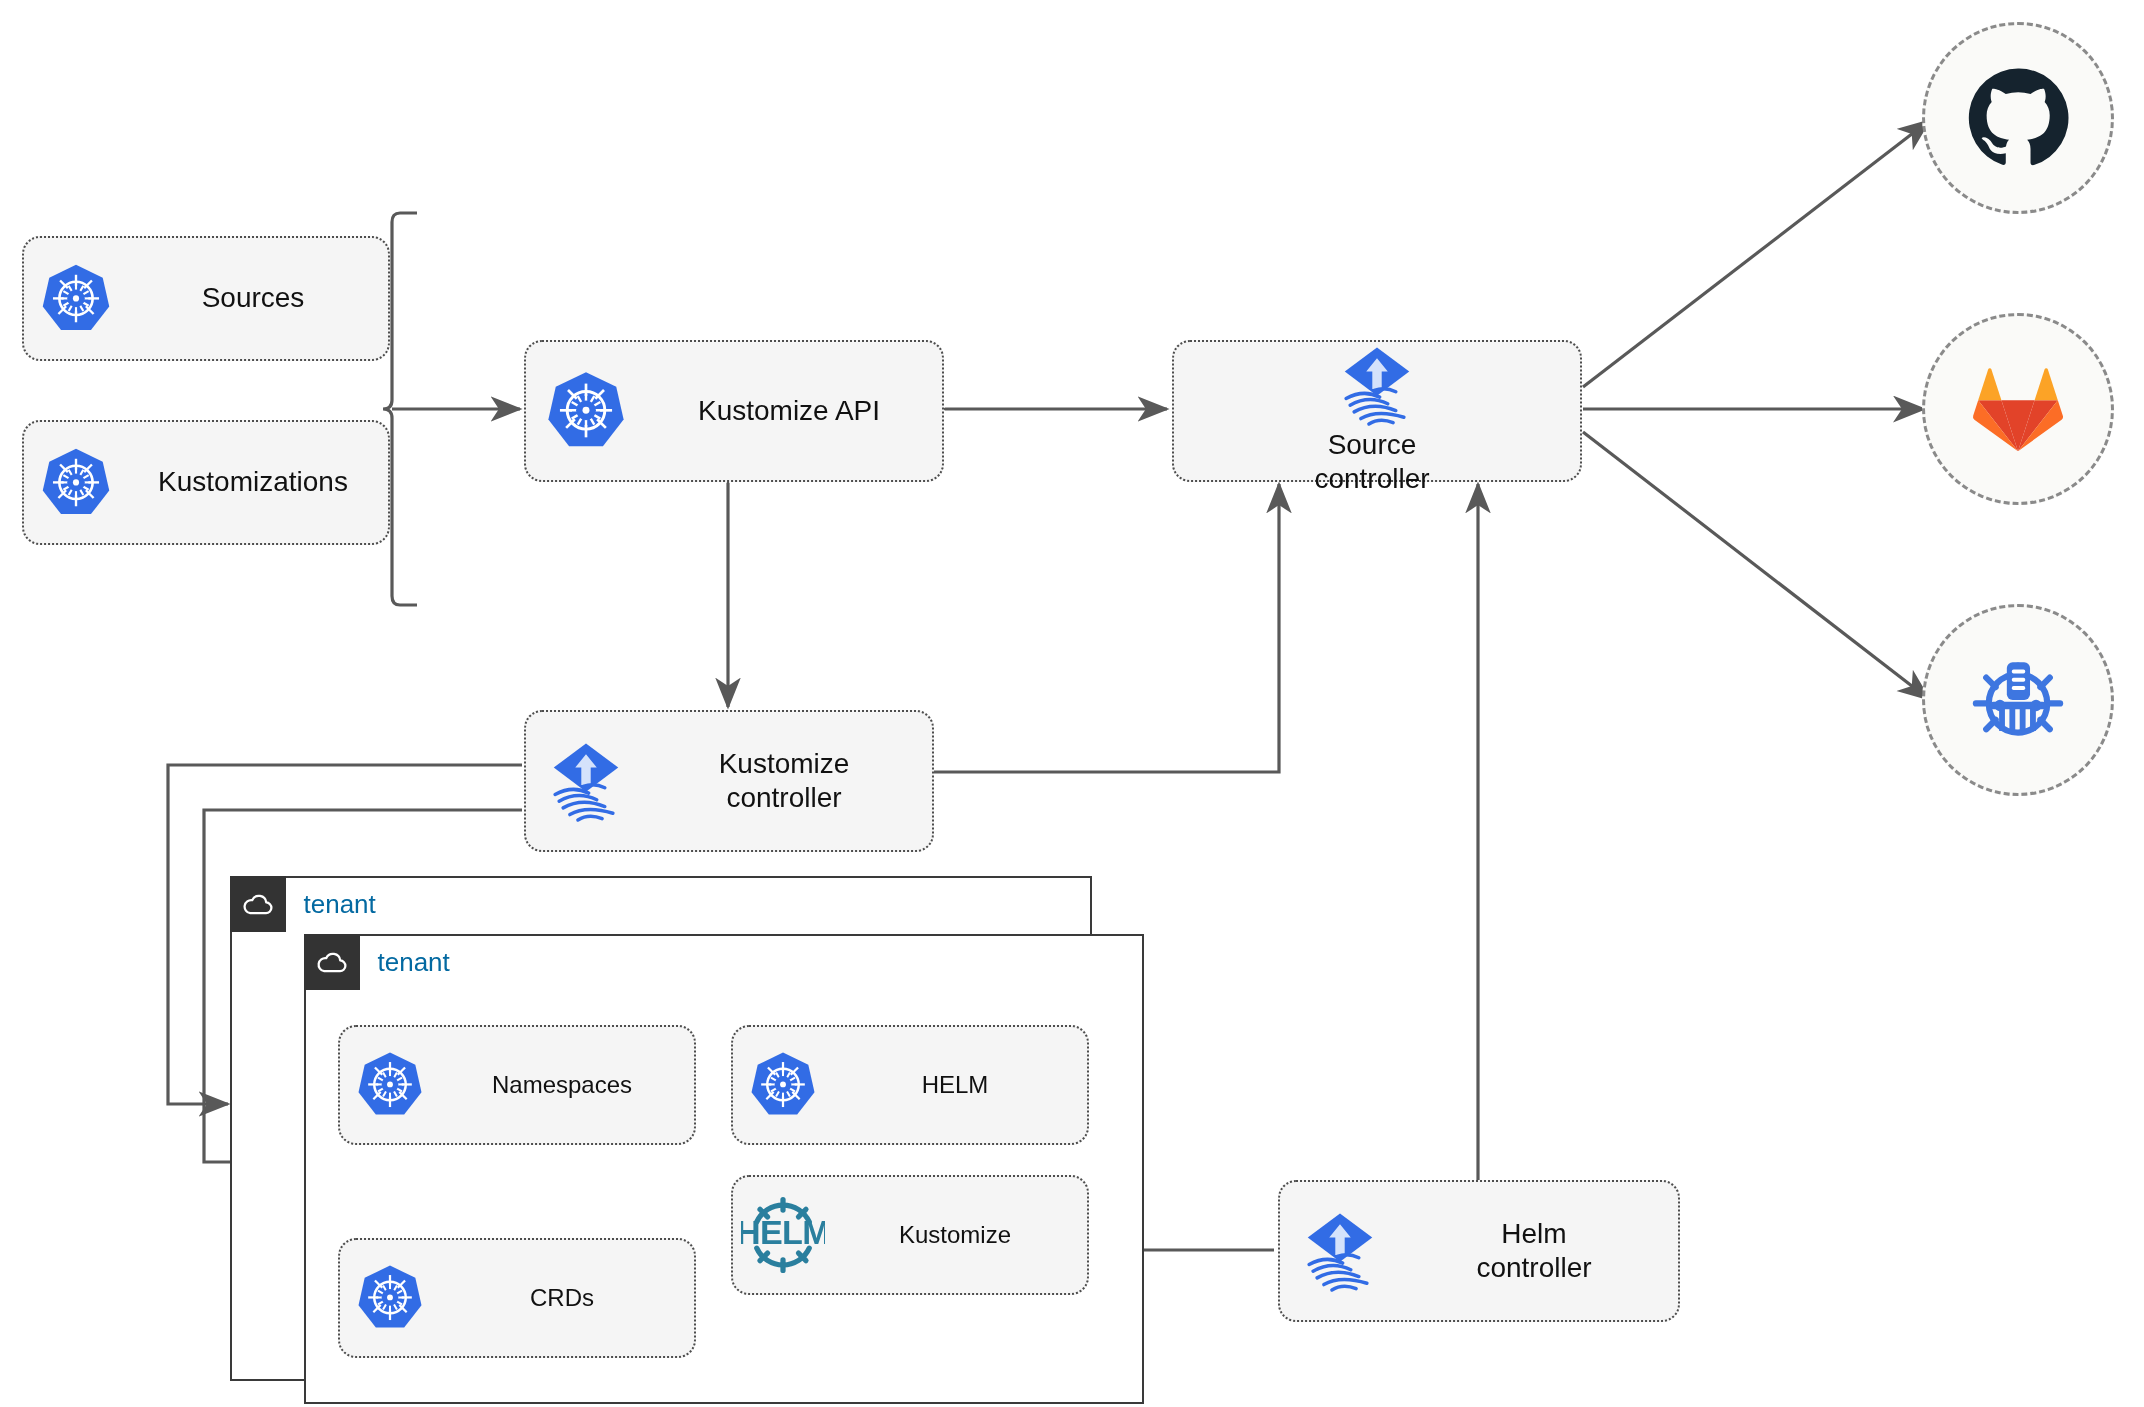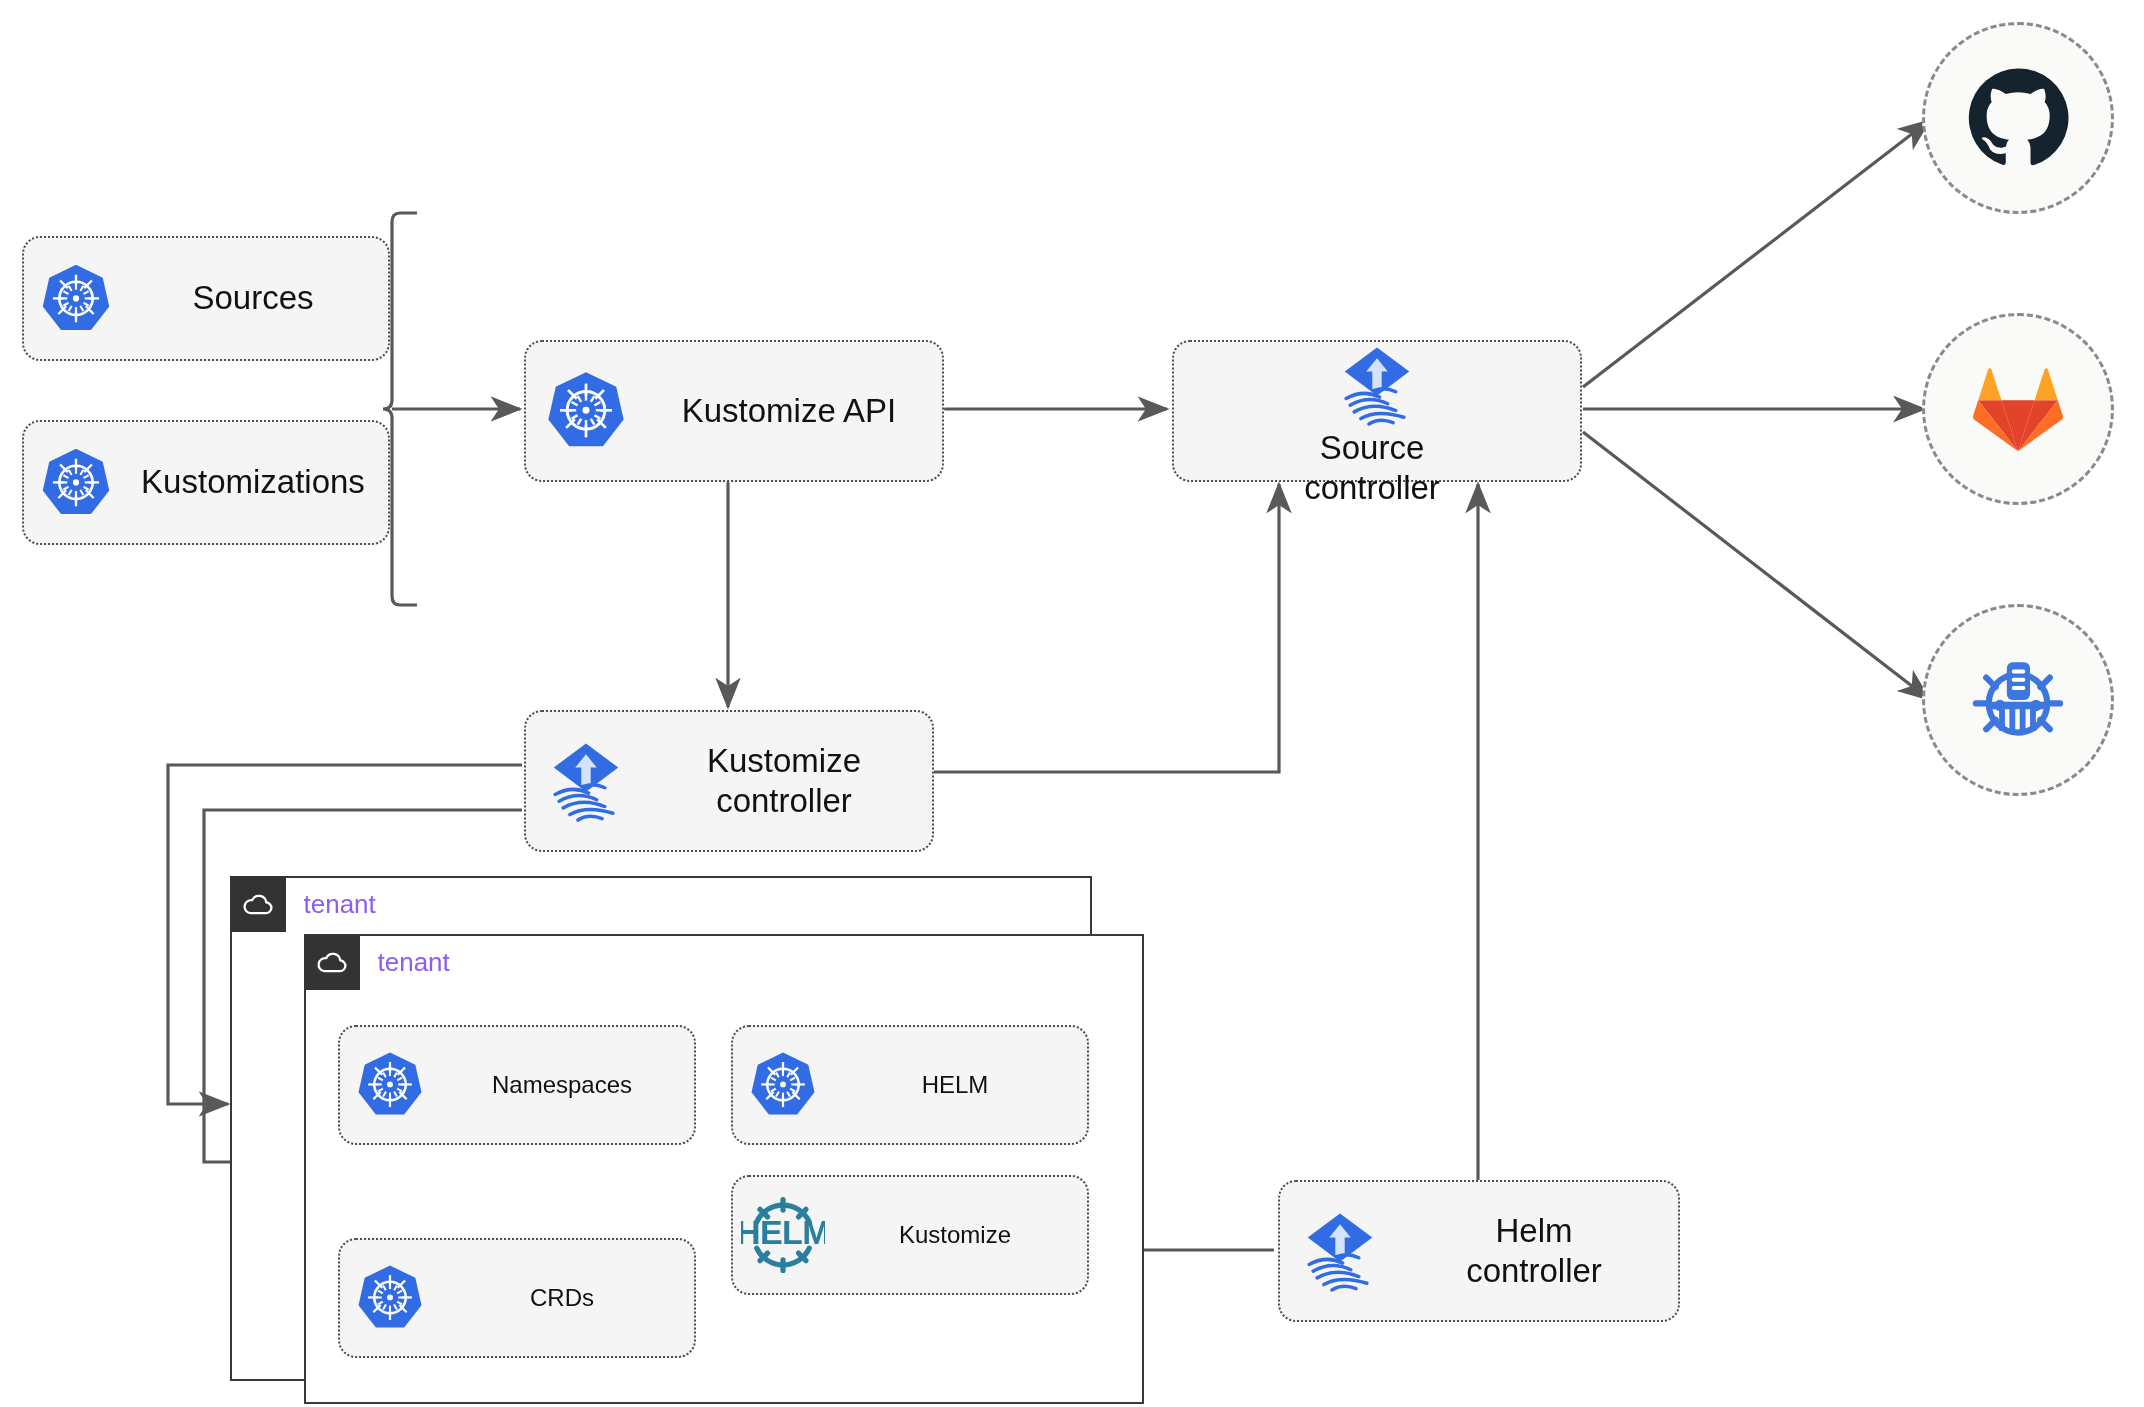--- a/index.html
+++ b/index.html
@@ -14,42 +14,42 @@
     border:2.5px dotted #4d4d4d;
     border-radius:18px;
     display:flex;align-items:center;
     box-sizing:border-box;
   }
   .node .ico{flex:0 0 auto;display:flex;align-items:center;justify-content:center;}
   .node .lbl{
     flex:1 1 auto;text-align:center;
     color:#111;line-height:1.22;
     white-space:pre-line;
-    font-size:33px;
+    font-size:28px;
     padding-right:10px;
   }
   .node.small .lbl{font-size:24px;}
 
   .circ{
     position:absolute;border:3px dashed #8a8a8a;border-radius:50%;
     background:#fafaf8;display:flex;align-items:center;justify-content:center;
     box-sizing:border-box;
   }
 
   .tenant{
     position:absolute;border:2.5px solid #3a3a3a;background:#fff;box-sizing:border-box;
   }
   .tenant .tab{
     position:absolute;left:-2.5px;top:-2.5px;height:56px;display:flex;align-items:center;
   }
   .tenant .tabicon{
     width:56px;height:56px;background:#333333;display:flex;align-items:center;justify-content:center;
   }
   .tenant .tabtext{
-    margin-left:18px;font-size:26px;color:#8b5cf6;line-height:56px;
+    margin-left:18px;font-size:26px;color:#0369a1;line-height:56px;
   }
   .helmword{font-family:"Liberation Sans",sans-serif;font-weight:bold;font-size:26px;fill:#2a7f9e;letter-spacing:-0.5px;}
 </style>
 </head>
 <body>
 
 <div id="stage">
 
   <svg class="edges" viewBox="0 0 2144 1407">
     <defs>

